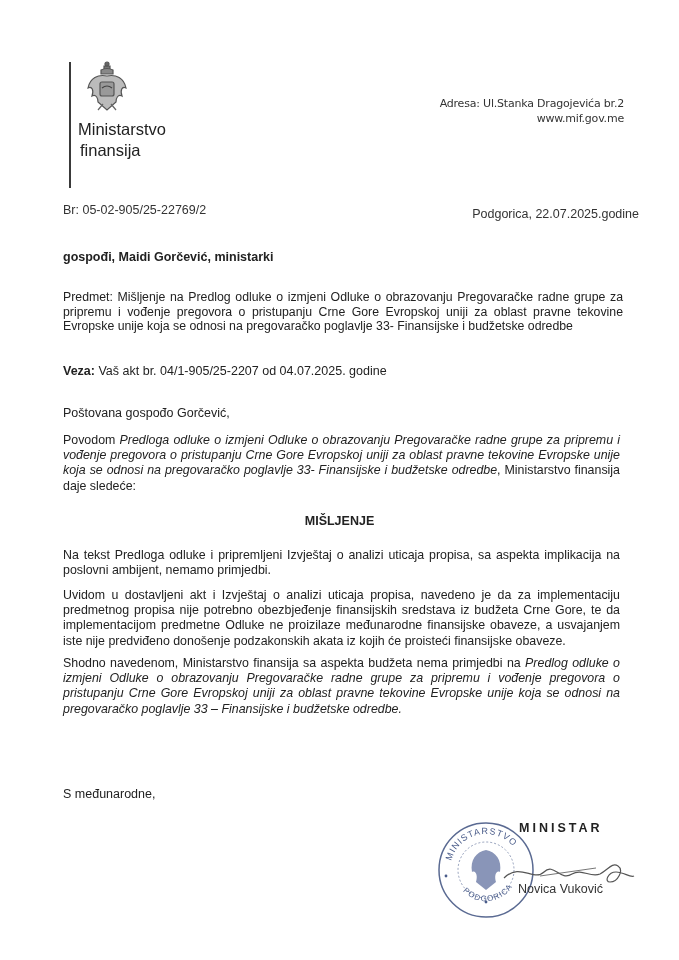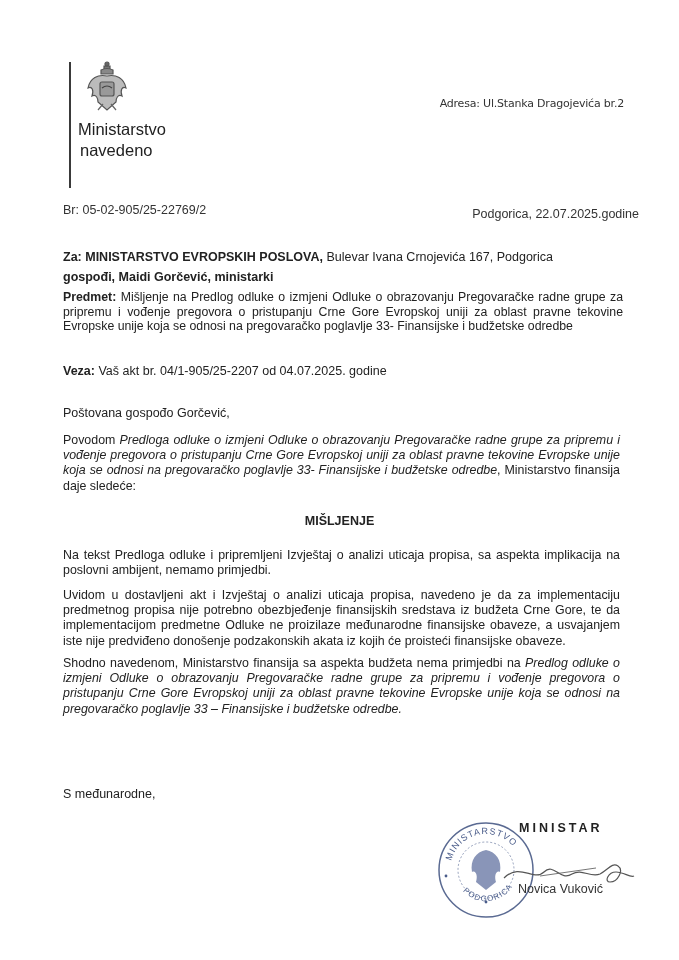--- a/index.html
+++ b/index.html
@@ -11,21 +11,21 @@
     .abs { position: absolute; }
     .vline { left: 69px; top: 62px; width: 2px; height: 126px; background: #3a3a3a; }
     .crest { left: 84px; top: 60px; width: 46px; height: 54px; }
     .ministry-name { left: 78px; top: 119px; font-size: 16.5px; line-height: 21px; color: #222; }
     .address { right: 55px; top: 80px; text-align: right; font-size: 11px; line-height: 15px; color: #333; font-family: "DejaVu Sans", sans-serif; letter-spacing: -0.2px; margin-top: 16px; }
     .ref-no { left: 63px; top: 203px; font-size: 12.5px; color: #333; }
     .date { right: 40px; top: 207px; font-size: 12.5px; color: #333; }
     .recipient { left: 63px; top: 247px; font-size: 12.5px; line-height: 20px; color: #222; width: 580px; }
     .recipient b { font-weight: bold; }
     .subject { left: 63px; top: 290px; width: 560px; font-size: 12.3px; line-height: 14.5px; text-align: justify; color: #222; }
-    .subject b { font-weight: bold; margin-top: 9px; }
+    .subject b { font-weight: normal; margin-top: 9px; }
     .veza { left: 63px; top: 364px; font-size: 12.5px; color: #222; }
     .salutation { left: 63px; top: 406px; font-size: 12.5px; color: #222; }
     .para { left: 63px; width: 557px; font-size: 12.4px; line-height: 15.2px; text-align: justify; color: #222; }
     .p1 { top: 433px; }
     .heading { left: 0; width: 679px; top: 514px; text-align: center; font-size: 12.5px; font-weight: bold; color: #222; }
     .p2 { top: 548px; }
     .p3 { top: 588px; }
     .p4 { top: 656px; }
     .closing { left: 63px; top: 787px; font-size: 12.5px; color: #222; }
     .signer-title { left: 519px; top: 821px; font-size: 12.5px; font-weight: bold; letter-spacing: 3px; color: #222; }
@@ -46,32 +46,32 @@
     <path d="M17 10 q6 -3 12 0 v4 h-12 z" fill="#888"></path>
     <path d="M23 16 C14 14 6 18 4 28 C8 26 10 30 8 36 C12 34 14 38 14 42 L23 50 L32 42 C32 38 34 34 38 36 C36 30 38 26 42 28 C40 18 32 14 23 16 Z" fill="#bbb"></path>
     <rect x="16" y="22" width="14" height="14" rx="2" fill="#999"></rect>
     <path d="M18 28 q5 -4 10 0" stroke="#444"></path>
     <path d="M19 44 l-5 6 M27 44 l5 6" stroke="#666"></path>
   </g>
 </svg>
 
 <div class="abs ministry-name">
   <div>Ministarstvo</div>
-  <div style="padding-left:2px">navedeno</div>
+  <div style="padding-left:2px">finansija</div>
 </div>
 
 <div class="abs address">
   <div>Adresa: Ul.Stanka Dragojevića br.2</div>
+  <div>www.mif.gov.me</div>
 </div>
 
 <div class="abs ref-no">Br: 05-02-905/25-22769/2</div>
 <div class="abs date">Podgorica, 22.07.2025.godine</div>
 
 <div class="abs recipient">
-  <div><b>Za: MINISTARSTVO EVROPSKIH POSLOVA,</b><span> Bulevar Ivana Crnojevića 167, Podgorica</span></div>
   <div><b>gospođi, Maidi Gorčević, ministarki</b></div>
 </div>
 
 <div class="abs subject">
   <b>Predmet:</b><span> Mišljenje na Predlog odluke o izmjeni Odluke o obrazovanju Pregovaračke radne grupe za pripremu i vođenje pregovora o pristupanju Crne Gore Evropskoj uniji za oblast pravne tekovine Evropske unije koja se odnosi na pregovaračko poglavlje 33- Finansijske i budžetske odredbe</span>
 </div>
 
 <div class="abs veza">
   <b>Veza:</b><span> Vaš akt br. 04/1-905/25-2207 od 04.07.2025. godine</span>
 </div>

